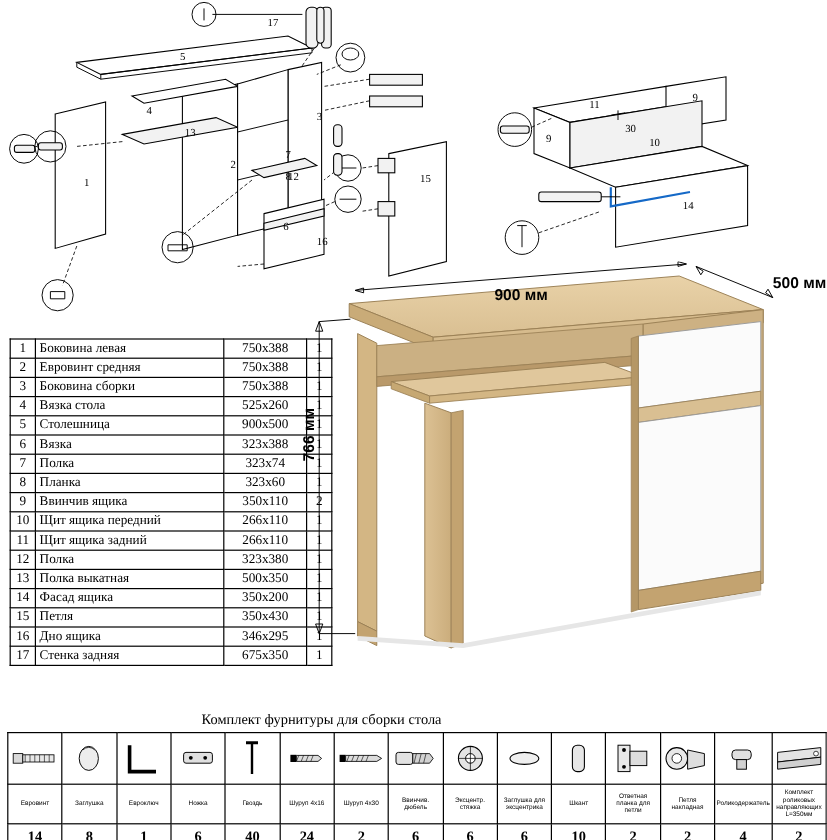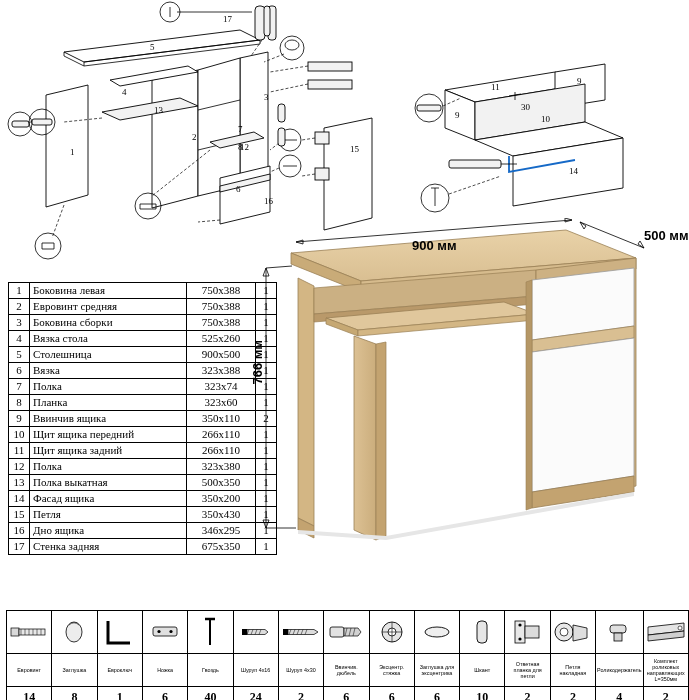--- a/index.html
+++ b/index.html
@@ -316,20 +316,21 @@
     <path class="ln thin" d="M30,50 l-3,8 l6,0 z" fill="#000"></path>
     <path class="ln thin" d="M30,310 l-3,-8 l6,0 z" fill="#000"></path>
     <line class="ln thin" x1="30" y1="50" x2="56" y2="48"></line>
     <line class="ln thin" x1="30" y1="310" x2="60" y2="310"></line>
   </svg>
 
   <div class="dimtxt" id="dim-900">900 мм</div>
   <div class="dimtxt" id="dim-500">500 мм</div>
   <div class="dimtxt" id="dim-766">766 мм</div>
 
+  <div class="hwtitle">Комплект фурнитуры для сборки стола</div>
   <table class="hw" id="hw-table">
     <tbody>
       <tr class="icons" id="hw-icons">
           <td style="width: 45px;">
             <svg width="44" height="38" viewBox="0 0 44 38">
               <rect x="4" y="15" width="8" height="8" fill="#d9d9d9" stroke="#000" stroke-width="0.7"></rect>
               <rect x="12" y="16" width="26" height="6" fill="#e8e8e8" stroke="#000" stroke-width="0.7"></rect>
               <path d="M14,16 l0,6 M18,16 l0,6 M22,16 l0,6 M26,16 l0,6 M30,16 l0,6 M34,16 l0,6" stroke="#000" stroke-width="0.5"></path>
             </svg>
           </td>

